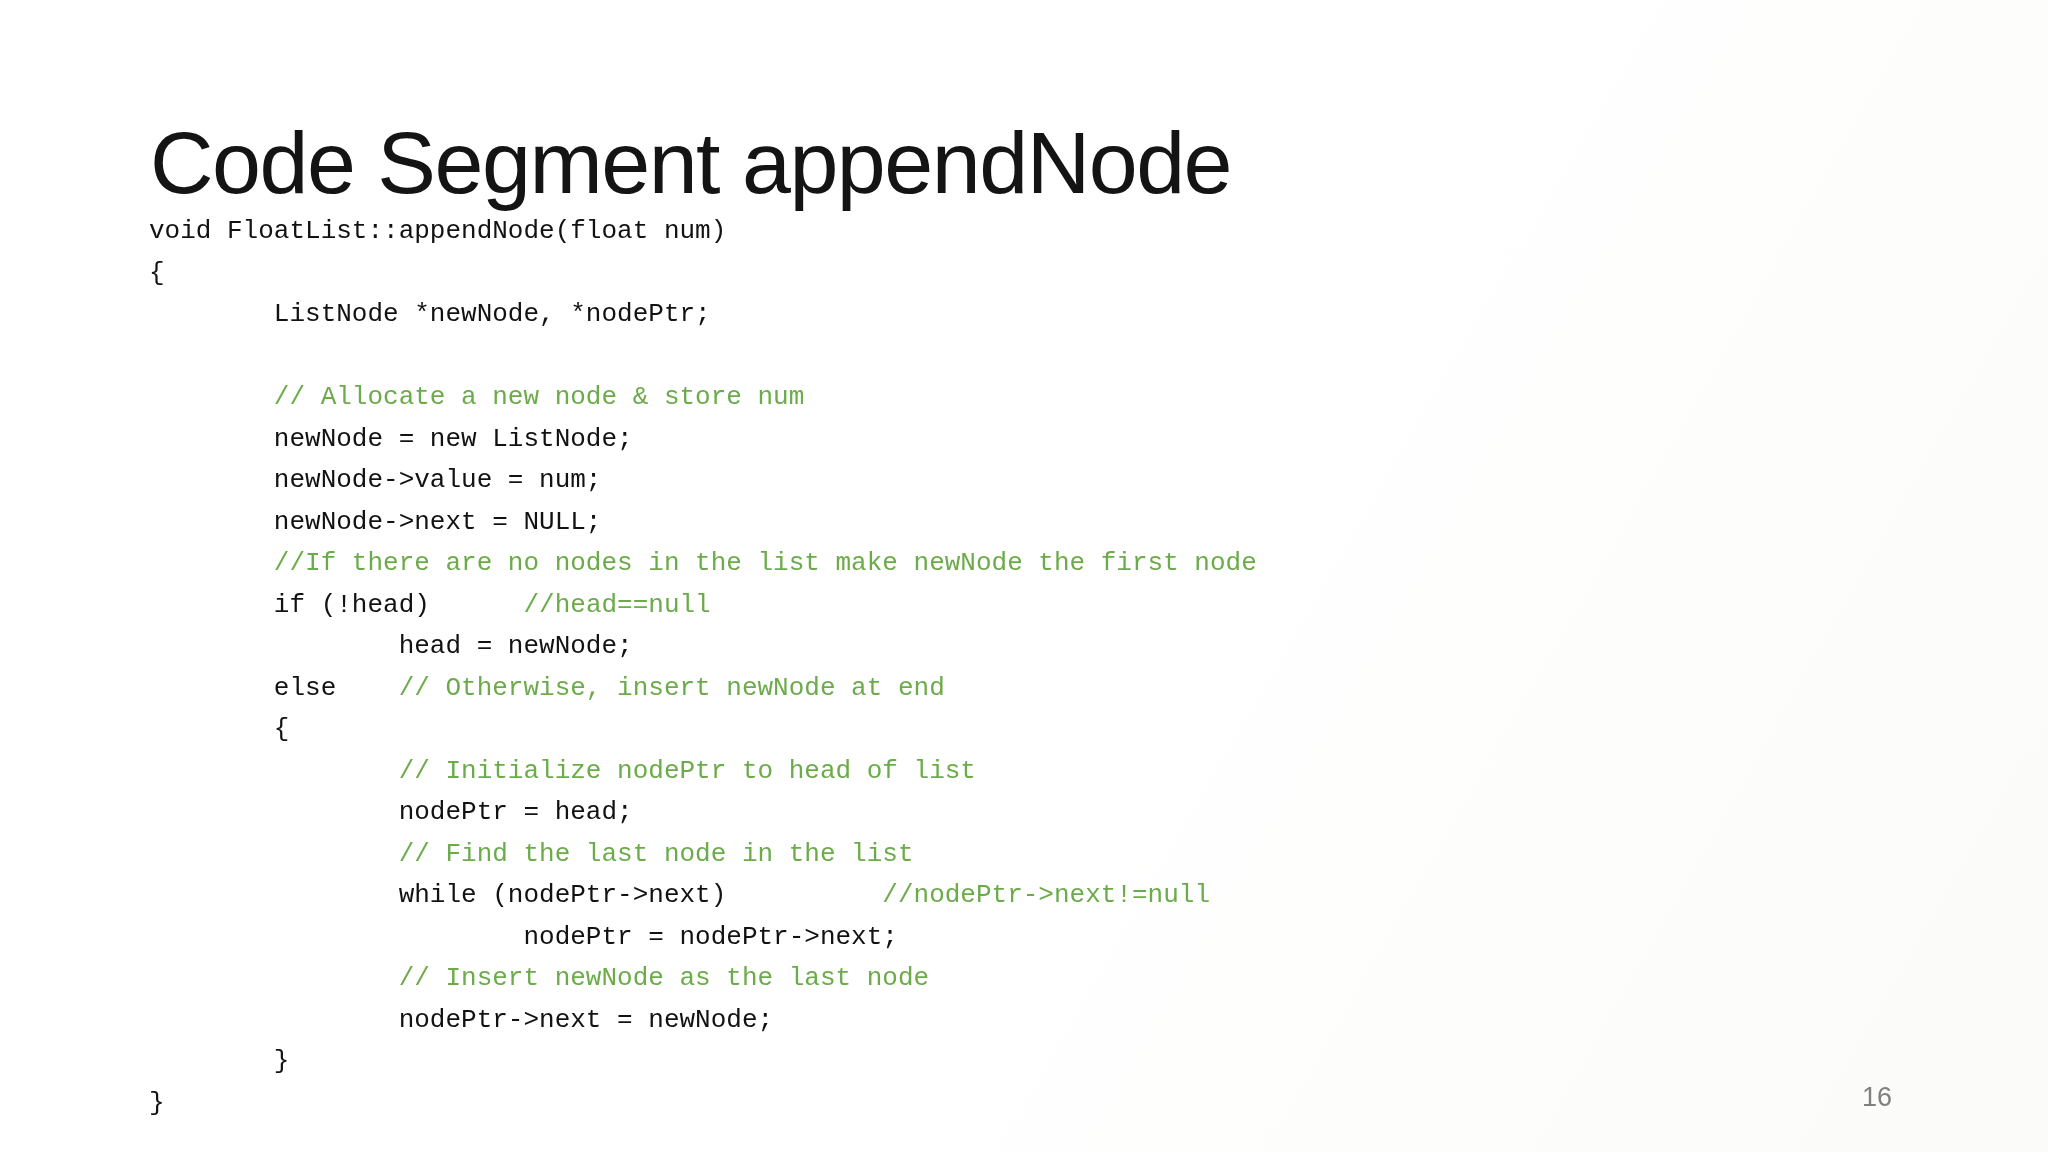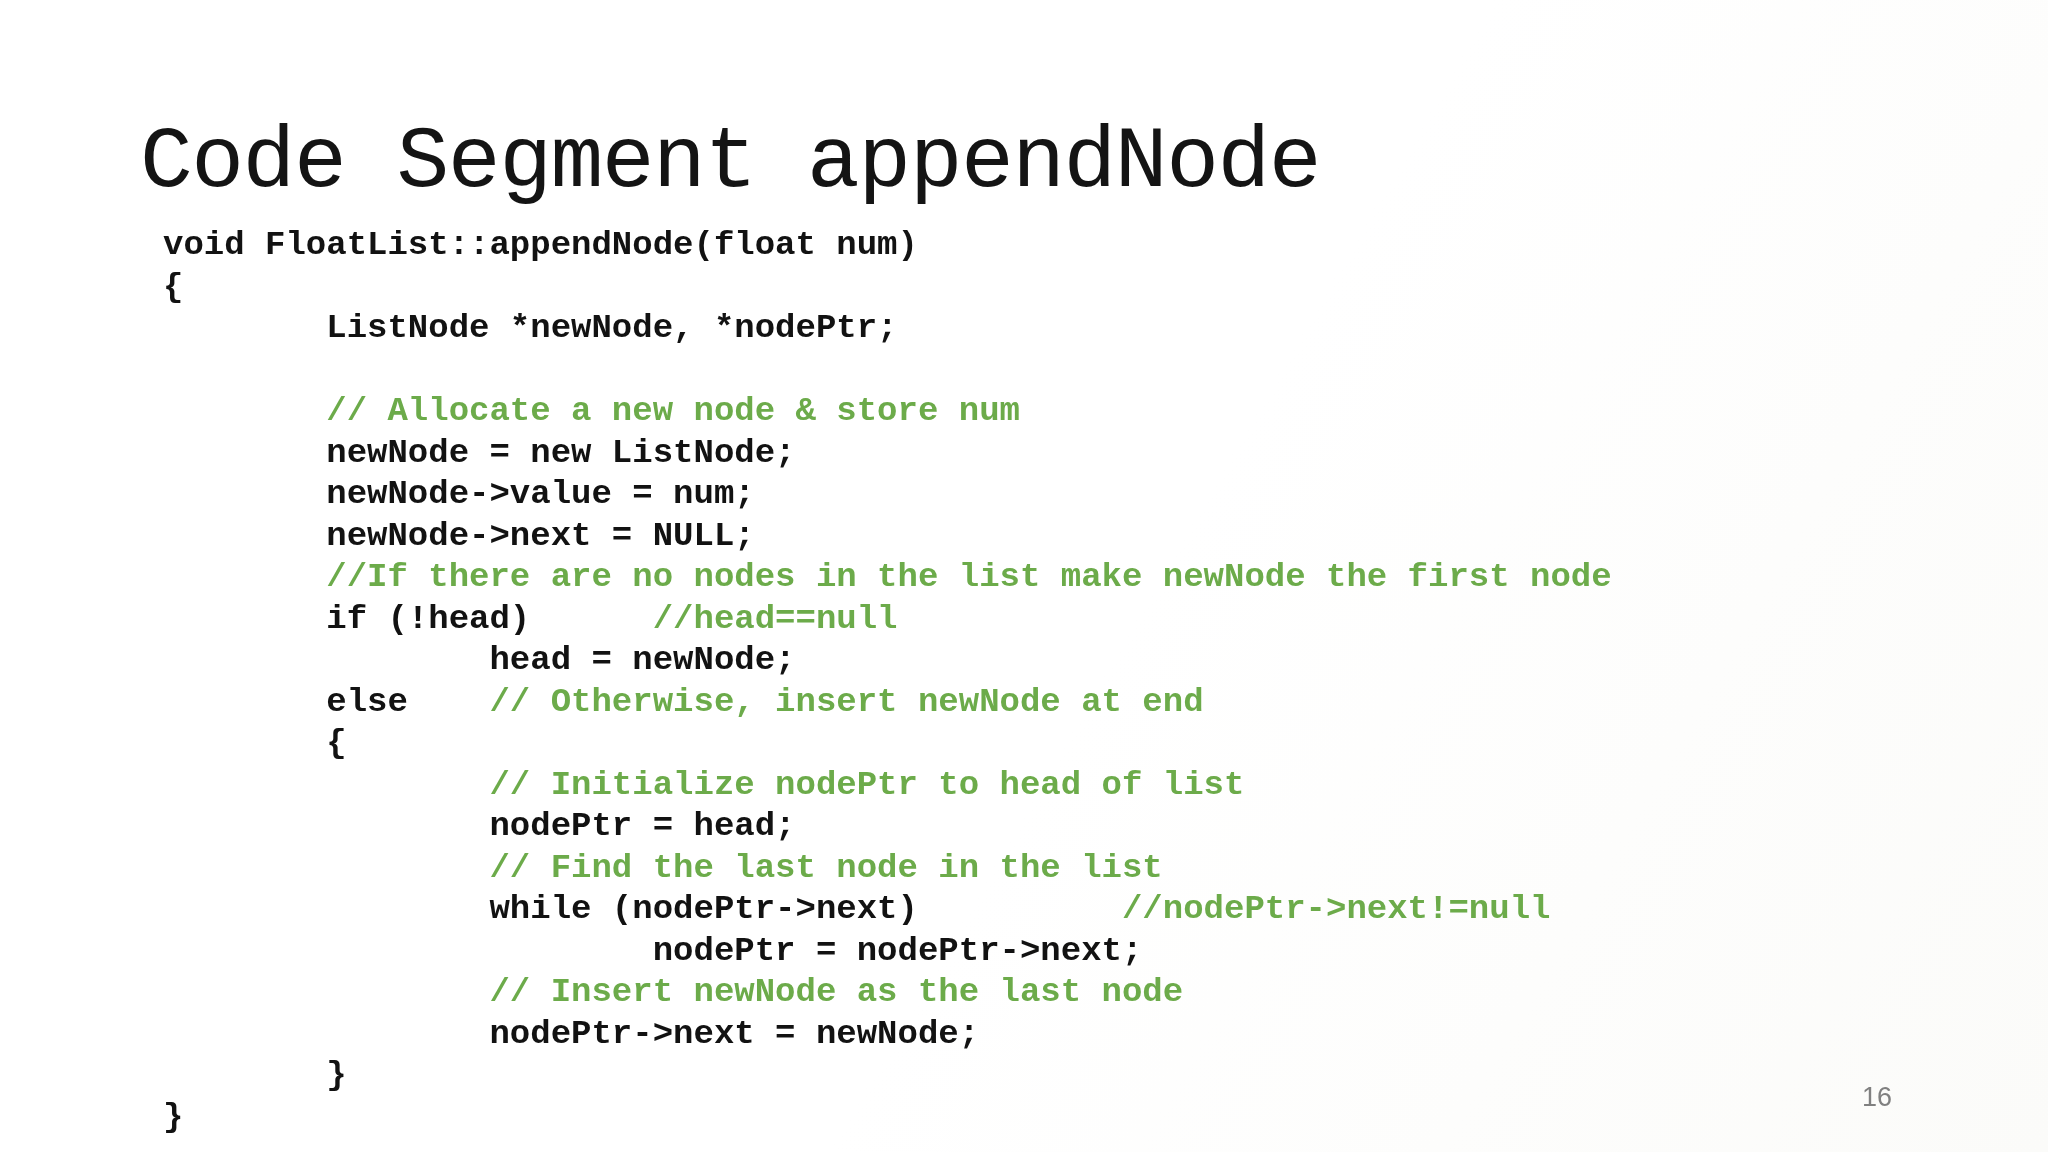--- a/index.html
+++ b/index.html
@@ -14,38 +14,38 @@
     background: #ffffff;
     font-family: "Liberation Sans", sans-serif;
   }
   .slide {
     position: absolute;
     inset: 0;
     background: linear-gradient(120deg, #ffffff 55%, #fbfbf9 100%);
   }
   .slide-title {
     position: absolute;
-    left: 140px;
+    left: 150px;
     top: 60px;
-    font-family: Liberation Mono, monospace;
+    font-family: Liberation Sans, sans-serif;
     font-size: 88px;
     font-weight: 400;
     letter-spacing: -1.5px;
     line-height: 1.0;
     color: var(--title-color, #141414);
     white-space: nowrap;
   }
   .code-block {
     position: absolute;
     left: 147px;
     top: 209px;
-    margin: 16px;
+    margin: 2px;
     font-family: "Liberation Mono", "DejaVu Sans Mono", monospace;
-    font-weight: 700;
-    font-size: 34px;
+    font-weight: 400;
+    font-size: 26px;
     line-height: 41.5px;
     color: var(--code-color, #121212);
     white-space: pre;
   }
   .code-line {
     height: 41.5px;
     white-space: pre;
   }
   .code-line .comment {
     color: var(--comment-color, #6cab4a);

